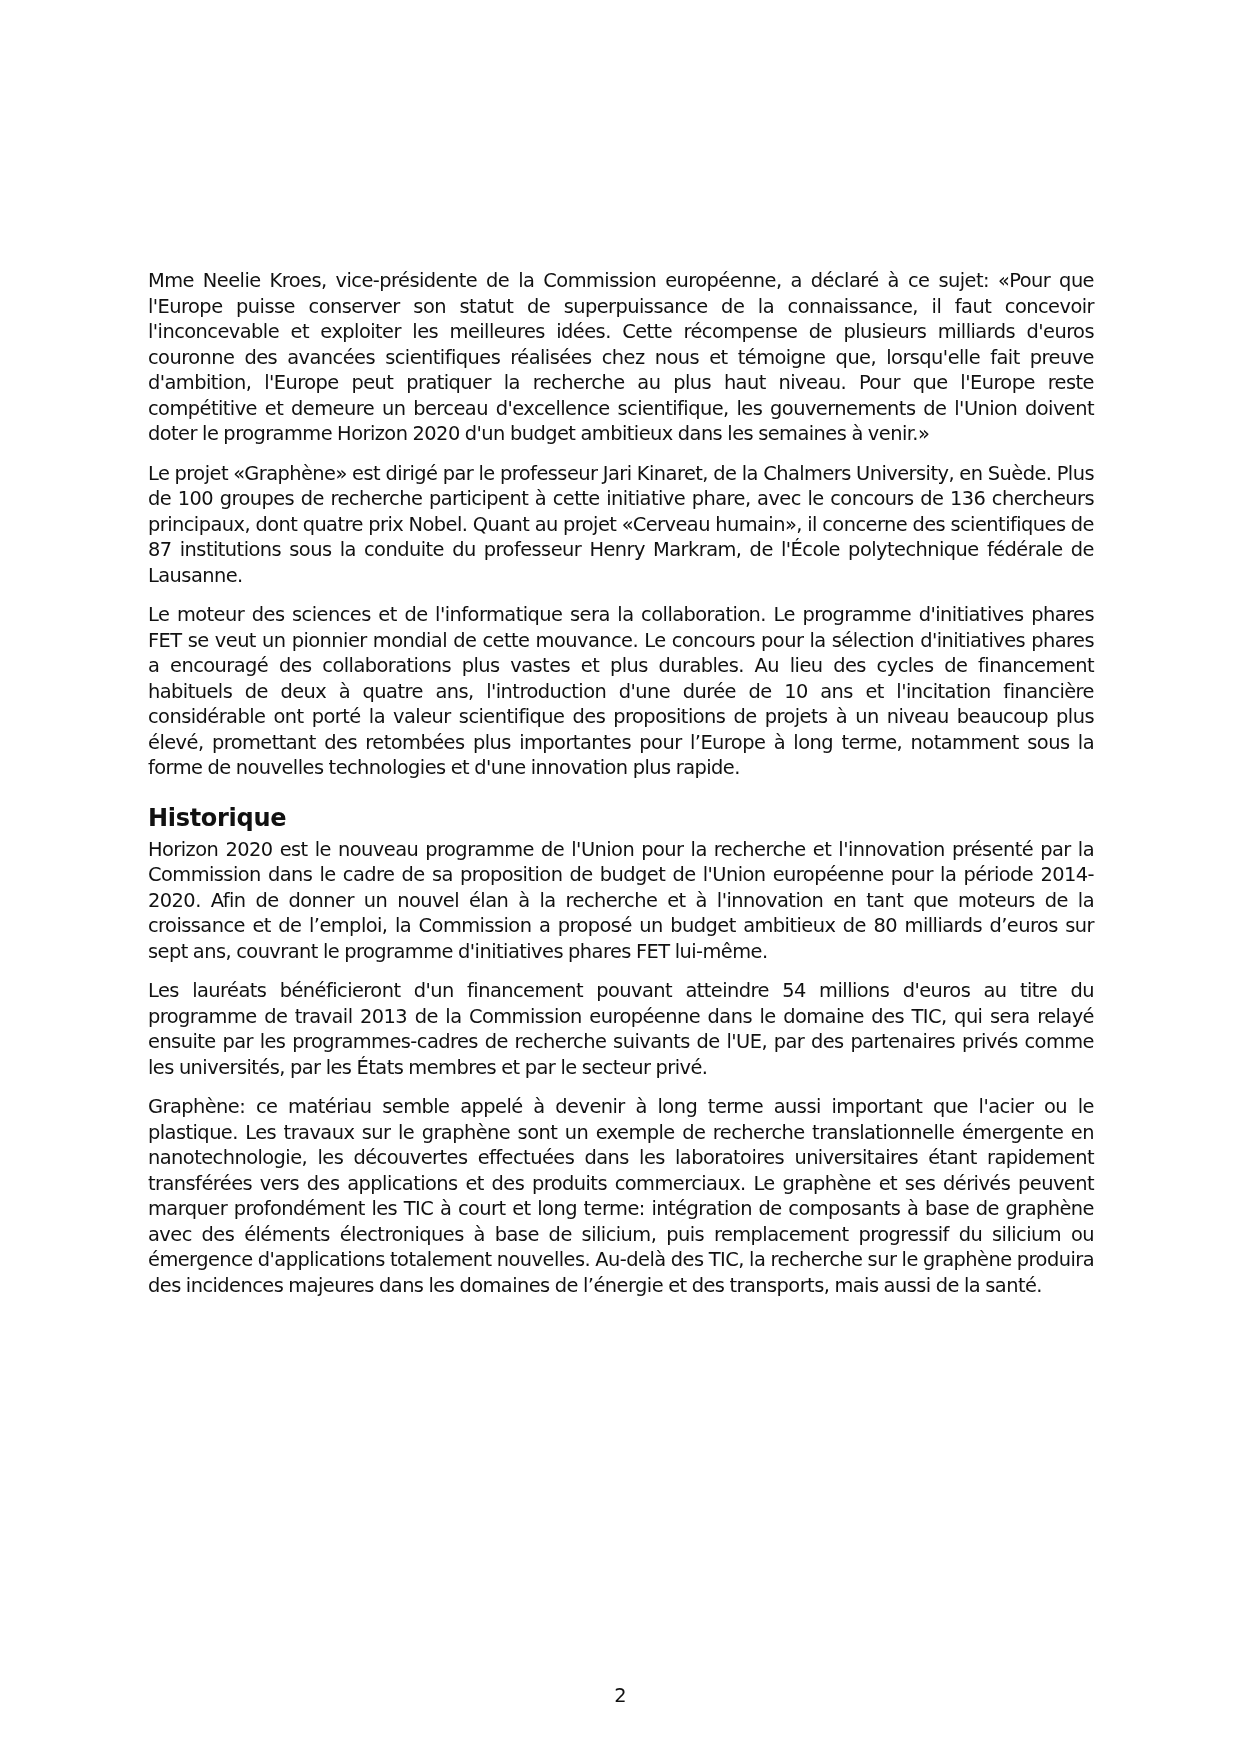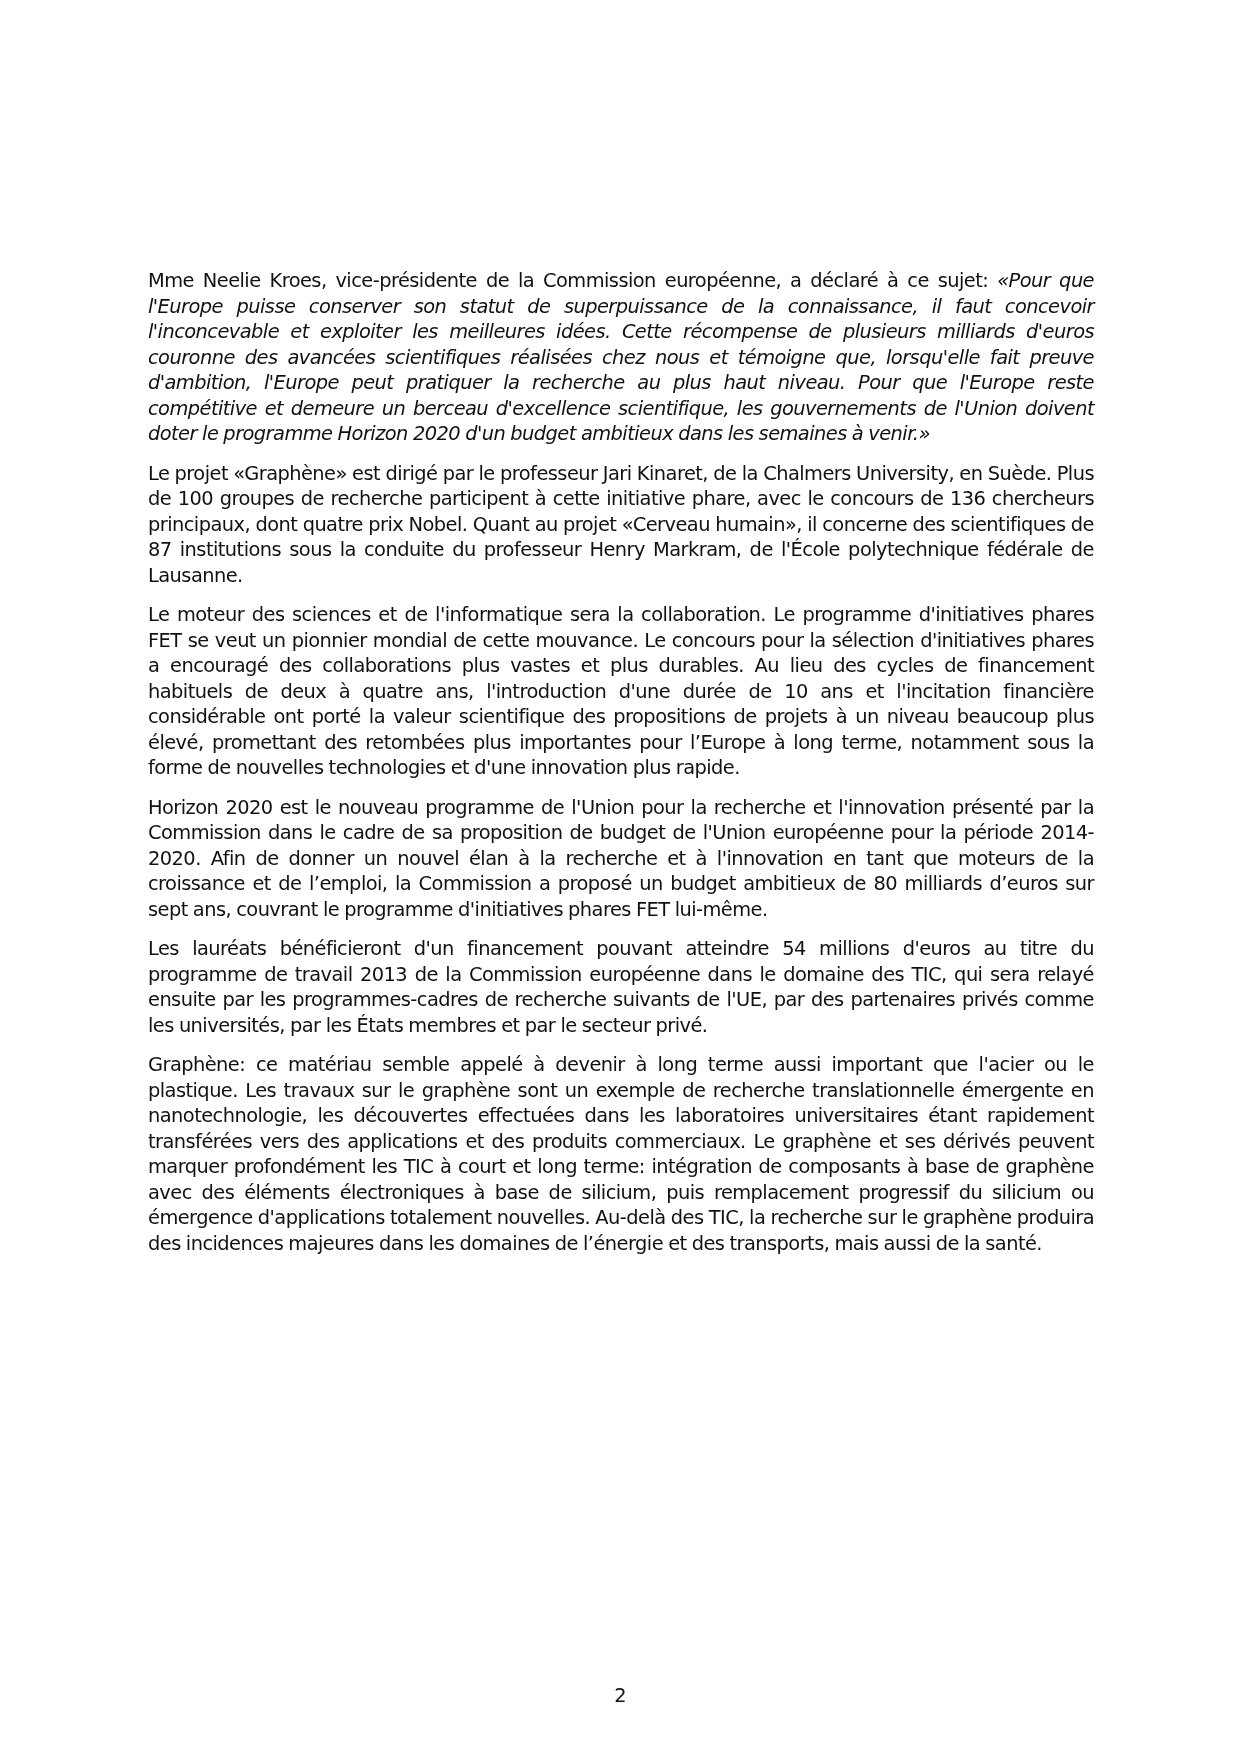--- a/index.html
+++ b/index.html
@@ -23,21 +23,20 @@
     }
     .para {
       font-size: 19.4px;
       line-height: 25.5px;
       text-align: justify;
       margin: 0 0 14px 0;
       letter-spacing: -0.55px;
       word-spacing: -0.5px;
     }
     .para .quote {
-      font-style: italic;
     }
     .heading {
       font-weight: bold;
       font-size: 24px;
       line-height: 30px;
       margin: 22px 0 4px 0;
       letter-spacing: -0.3px;
     }
     .page-number {
       position: absolute;
@@ -52,20 +51,21 @@
 </head>
 <body>
 
 <div class="page">
   <p class="para"><span>Mme Neelie Kroes, vice-présidente de la Commission européenne, a déclaré à ce sujet: </span><span class="quote">«Pour que l'Europe puisse conserver son statut de superpuissance de la connaissance, il faut concevoir l'inconcevable et exploiter les meilleures idées. Cette récompense de plusieurs milliards d'euros couronne des avancées scientifiques réalisées chez nous et témoigne que, lorsqu'elle fait preuve d'ambition, l'Europe peut pratiquer la recherche au plus haut niveau. Pour que l'Europe reste compétitive et demeure un berceau d'excellence scientifique, les gouvernements de l'Union doivent doter le programme Horizon 2020 d'un budget ambitieux dans les semaines à venir.»</span></p>
 
   <p class="para">Le projet «Graphène» est dirigé par le professeur Jari Kinaret, de la Chalmers University, en Suède. Plus de 100 groupes de recherche participent à cette initiative phare, avec le concours de 136 chercheurs principaux, dont quatre prix Nobel. Quant au projet «Cerveau humain», il concerne des scientifiques de 87 institutions sous la conduite du professeur Henry Markram, de l'École polytechnique fédérale de Lausanne.</p>
 
   <p class="para">Le moteur des sciences et de l'informatique sera la collaboration. Le programme d'initiatives phares FET se veut un pionnier mondial de cette mouvance. Le concours pour la sélection d'initiatives phares a encouragé des collaborations plus vastes et plus durables. Au lieu des cycles de financement habituels de deux à quatre ans, l'introduction d'une durée de 10 ans et l'incitation financière considérable ont porté la valeur scientifique des propositions de projets à un niveau beaucoup plus élevé, promettant des retombées plus importantes pour l’Europe à long terme, notamment sous la forme de nouvelles technologies et d'une innovation plus rapide.</p>
 
+  <h2 class="heading">Historique</h2>
 
   <p class="para">Horizon 2020 est le nouveau programme de l'Union pour la recherche et l'innovation présenté par la Commission dans le cadre de sa proposition de budget de l'Union européenne pour la période 2014-2020. Afin de donner un nouvel élan à la recherche et à l'innovation en tant que moteurs de la croissance et de l’emploi, la Commission a proposé un budget ambitieux de 80 milliards d’euros sur sept ans, couvrant le programme d'initiatives phares FET lui-même.</p>
 
   <p class="para">Les lauréats bénéficieront d'un financement pouvant atteindre 54 millions d'euros au titre du programme de travail 2013 de la Commission européenne dans le domaine des TIC, qui sera relayé ensuite par les programmes-cadres de recherche suivants de l'UE, par des partenaires privés comme les universités, par les États membres et par le secteur privé.</p>
 
   <p class="para">Graphène: ce matériau semble appelé à devenir à long terme aussi important que l'acier ou le plastique. Les travaux sur le graphène sont un exemple de recherche translationnelle émergente en nanotechnologie, les découvertes effectuées dans les laboratoires universitaires étant rapidement transférées vers des applications et des produits commerciaux. Le graphène et ses dérivés peuvent marquer profondément les TIC à court et long terme: intégration de composants à base de graphène avec des éléments électroniques à base de silicium, puis remplacement progressif du silicium ou émergence d'applications totalement nouvelles. Au-delà des TIC, la recherche sur le graphène produira des incidences majeures dans les domaines de l’énergie et des transports, mais aussi de la santé.</p>
 </div>
 
 <div class="page-number">2</div>
 

